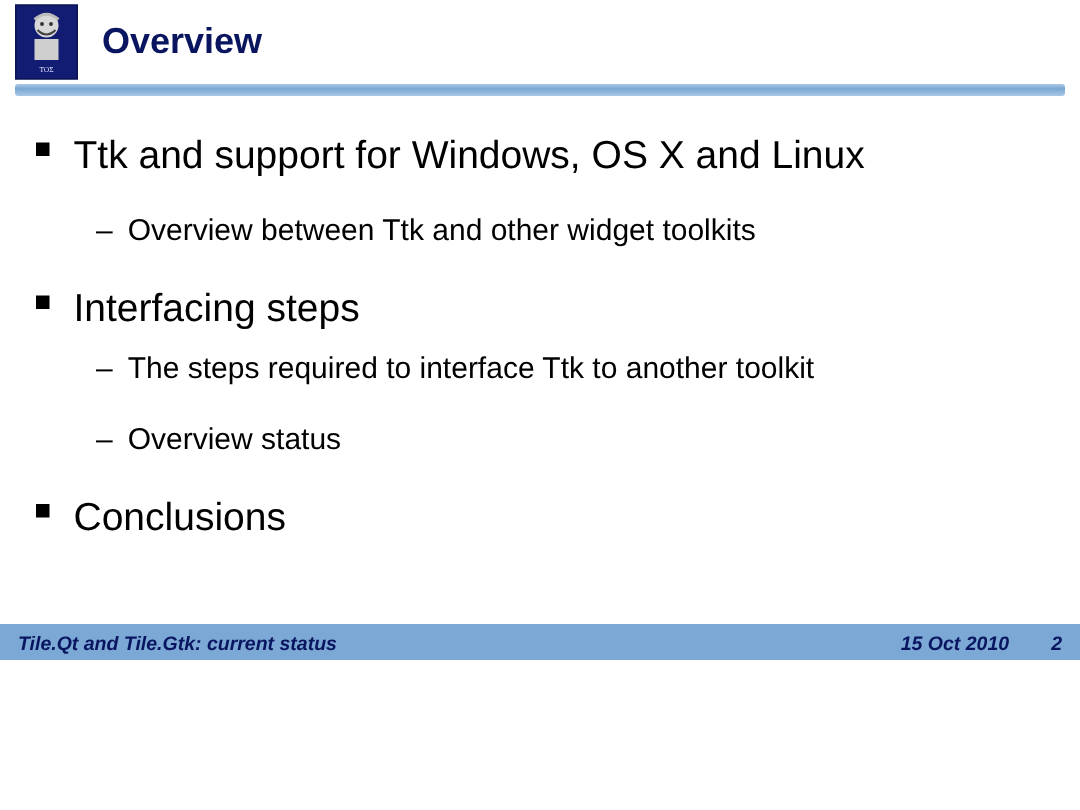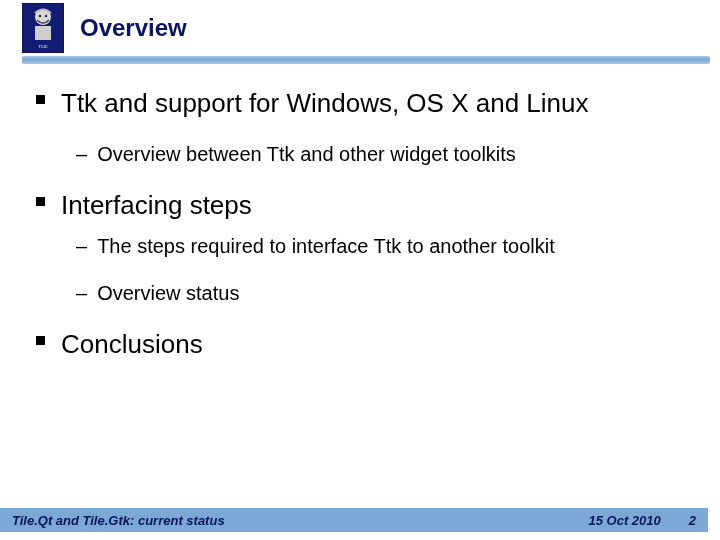--- a/index.html
+++ b/index.html
@@ -1,36 +1,36 @@
 <!DOCTYPE html>
 <html><head>
 <meta charset="utf-8">
 <style>
   * { margin: 0; padding: 0; box-sizing: border-box; }
   html, body { width: 720px; height: 540px; font-family: Verdana, Geneva, sans-serif; background: #fff; color: #000; }
-  .slide { width: 720px; height: 532px; position: relative; padding-left: 12px; }
+  .slide { width: 720px; height: 440px; position: relative; }
 
   .header { display: flex; align-items: center; height: 56px; padding-left: 10px; }
   .logo-box { width: 42px; height: 50px; background: #0f1a6a; display: flex; flex-direction: column; align-items: center; justify-content: flex-start; border: 1px solid #0b1350; }
   .logo-box svg { display: block; }
   .title { color: #0a1560; font-size: 24px; font-weight: bold; margin-left: 16px; }
 
   .rule-wrap { padding: 0 10px 0 10px; }
   .rule { height: 8px; background: linear-gradient(to bottom, #a9c8e6 0%, #7ba8d4 40%, #a9c8e6 100%); border-radius: 2px; }
 
   .content { padding: 22px 24px 0 24px; }
   ul.top { list-style: none; }
   ul.top > li { margin-bottom: 20px; }
   .row { display: flex; align-items: flex-start; font-size: 26px; line-height: 1.35; }
   .square { width: 9px; height: 9px; background: #000; flex: 0 0 9px; margin-top: 9px; margin-right: 16px; }
   ul.sub { list-style: none; margin-top: 10px; }
   .subrow { display: flex; align-items: flex-start; font-size: 20px; line-height: 1.35; padding-left: 40px; }
   .dash { flex: 0 0 auto; margin-right: 10px; }
 
-  .footer { position: absolute; left: 0; right: 12px; bottom: 0; height: 28px; background: #7ba8d4; border-top: 4px solid #fff; display: flex; align-items: center; justify-content: space-between; padding: 0 12px; font-style: italic; font-weight: bold; color: #0a1560; font-size: 13px; }
+  .footer { position: absolute; left: 0; right: 0; bottom: 0; height: 28px; background: #7ba8d4; border-top: 4px solid #fff; display: flex; align-items: center; justify-content: space-between; padding: 0 12px; font-style: italic; font-weight: bold; color: #0a1560; font-size: 13px; }
   .footer .right { display: flex; gap: 28px; font-style: italic; }
   .footer .pageno { font-style: italic; }
 </style>
 </head>
 <body>
 
 <div class="slide">
 
   <div class="header">
     <div class="logo-box">

